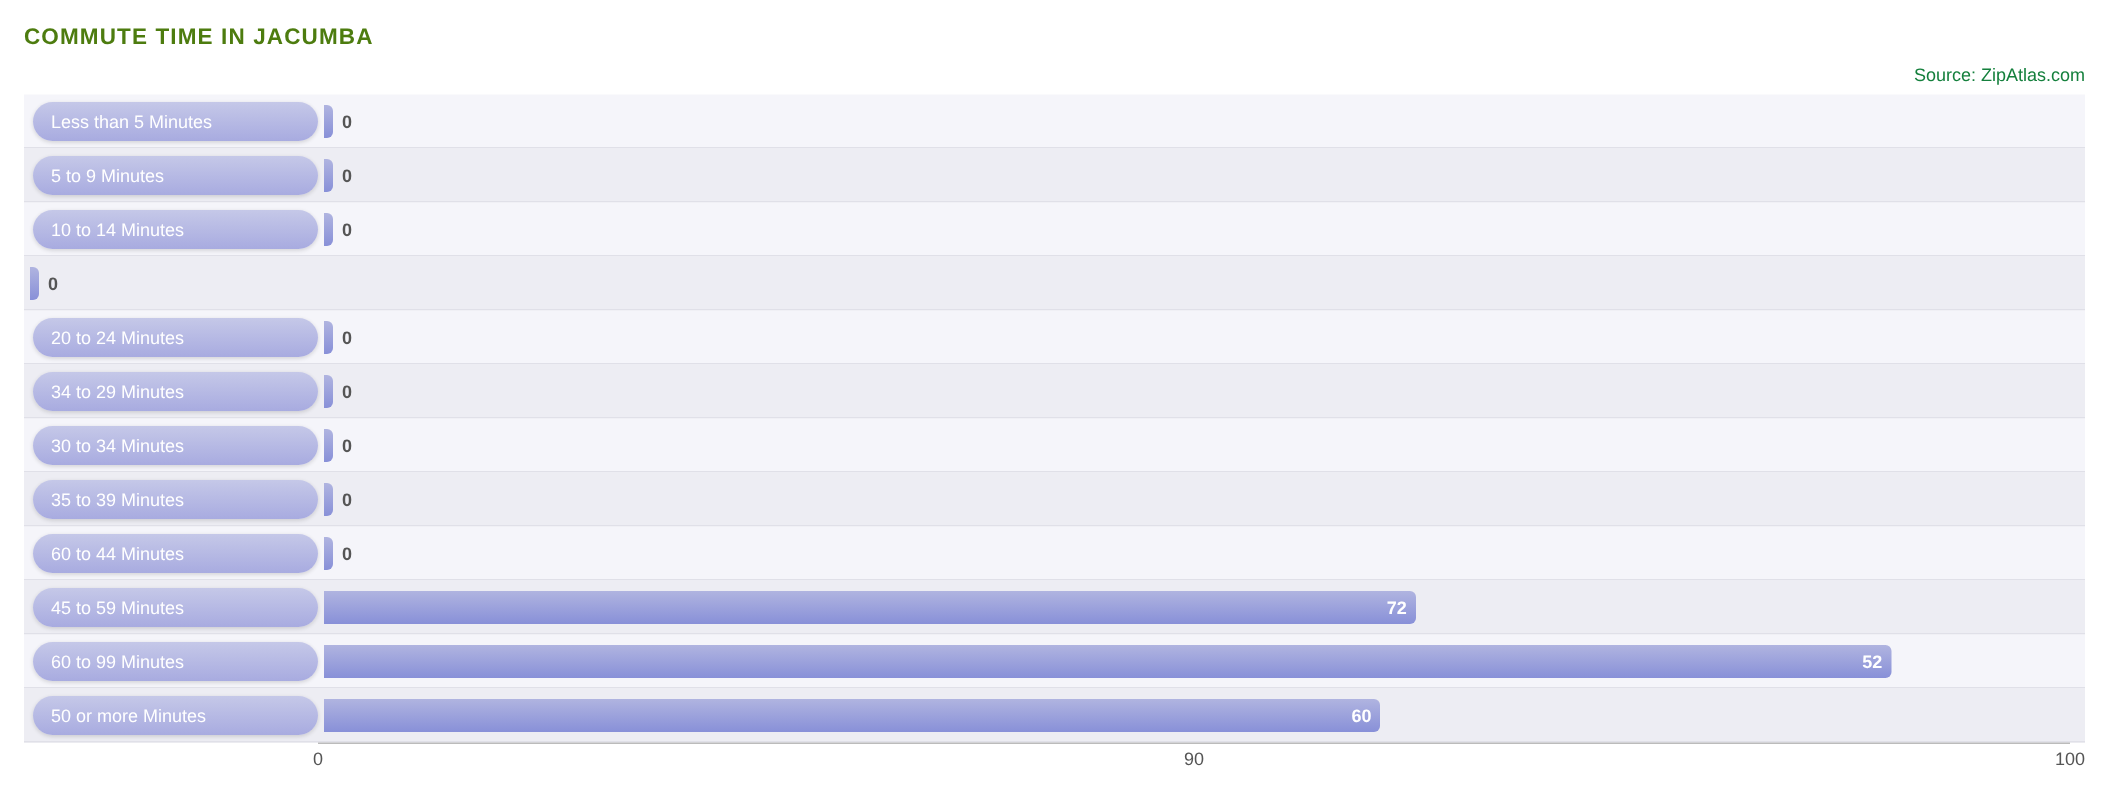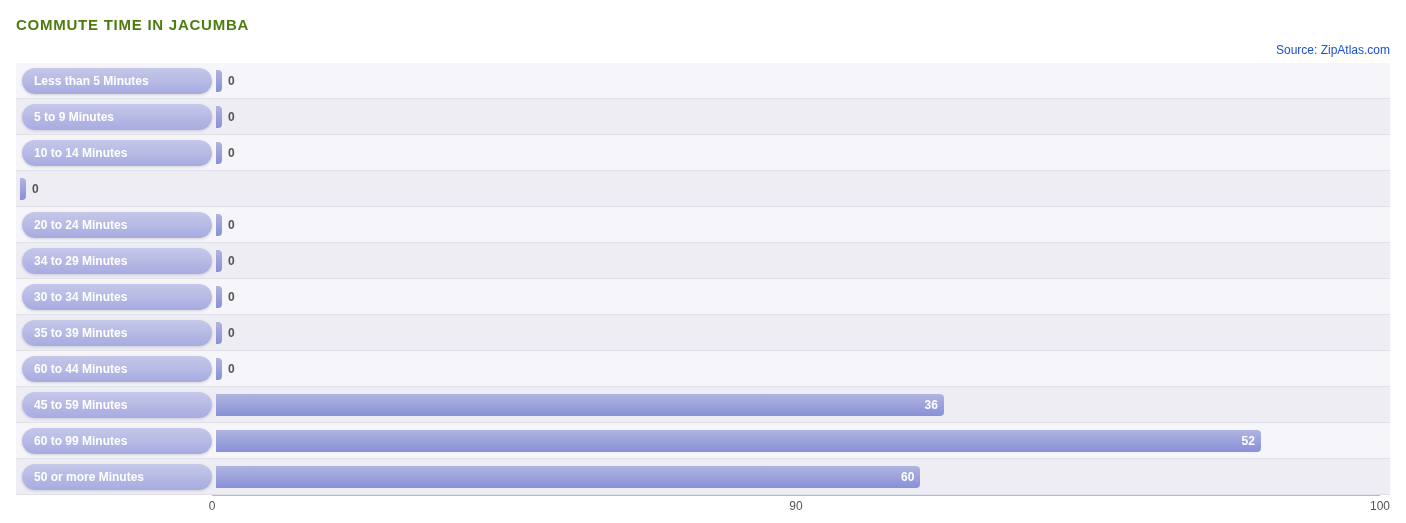--- a/index.html
+++ b/index.html
@@ -13,21 +13,21 @@
     .chart-title {
       font-size: 15px;
       font-weight: bold;
       letter-spacing: 0.05em;
       text-transform: uppercase;
       color: #4d7c0f;
       margin-bottom: 10px;
     }
     .source {
       font-size: 12px;
-      color: #1d4ed8;
+      color: #15803d;
       text-align: right;
       margin-bottom: 6px;
     }
     .chart-container {
       width: 100%;
       position: relative;
     }
     .bar-row {
       display: flex;
       align-items: center;
@@ -43,21 +43,21 @@
       align-items: center;
       justify-content: flex-start;
       min-width: 190px;
       max-width: 190px;
       height: 26px;
       background: linear-gradient(to bottom, #c5c8e8, #a8abe0);
       border-radius: 13px;
       padding: 0 12px;
       font-size: 12px;
       color: #fff;
-      font-weight: 700;
+      font-weight: 400;
       margin-left: 6px;
       flex-shrink: 0;
       box-shadow: 0 1px 3px rgba(0,0,0,0.15);
     }
     .bar-area {
       flex: 1;
       position: relative;
       height: 100%;
       display: flex;
       align-items: center;
@@ -167,21 +167,21 @@
       <div class="label-pill">60 to 44 Minutes</div>
       <div class="bar-area">
         <div class="bar-fill" style="width: 2px;"></div>
         <span class="bar-value-outside">0</span>
       </div>
     </div>
     <div class="bar-row">
       <div class="label-pill">45 to 59 Minutes</div>
       <div class="bar-area">
         <div class="bar-fill" style="width: 62%;">
-          <span class="bar-value">36</span>
+          <span class="bar-value">72</span>
         </div>
       </div>
     </div>
     <div class="bar-row">
       <div class="label-pill">60 to 99 Minutes</div>
       <div class="bar-area">
         <div class="bar-fill" style="width: 89%;">
           <span class="bar-value">52</span>
         </div>
       </div>

